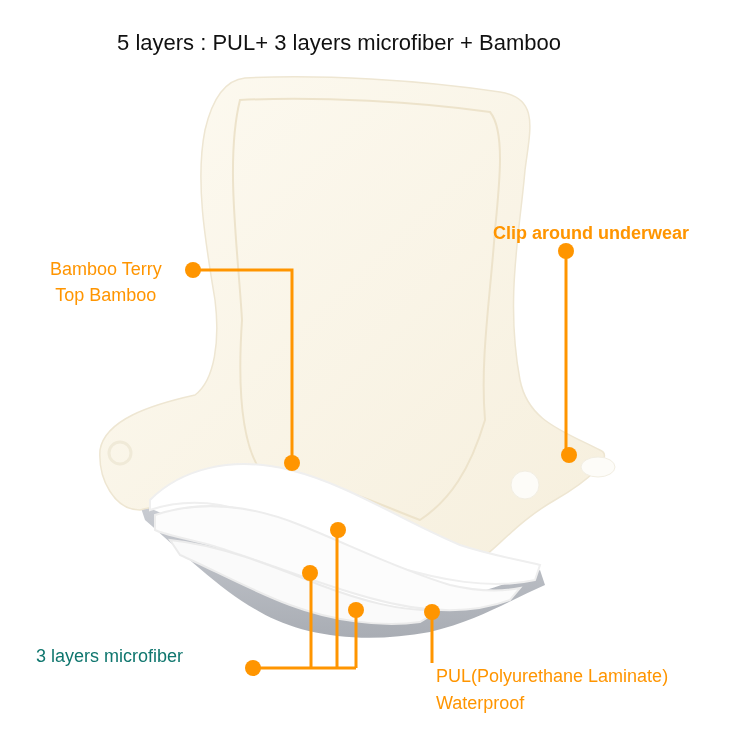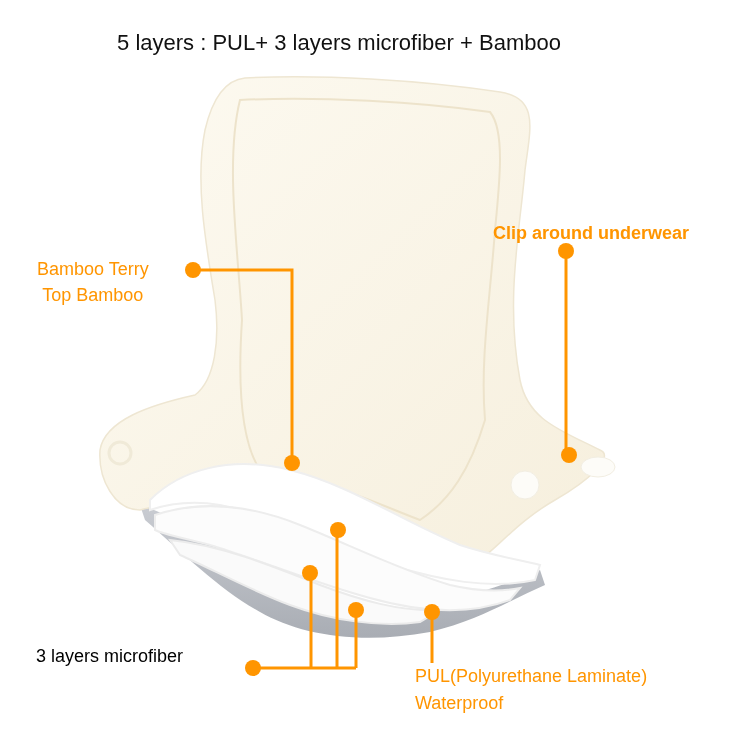--- a/index.html
+++ b/index.html
@@ -5,21 +5,21 @@
     html, body { margin: 0; padding: 0; }
     body { width: 750px; height: 750px; background: #ffffff; position: relative; overflow: hidden; font-family: "Liberation Sans", sans-serif; }
     .title { position: absolute; left: 0; top: 30px; width: 678px; text-align: center; font-size: 22px; color: #111111; }
     .product { position: absolute; left: 0; top: 0; width: 750px; height: 750px; }
     .callouts { position: absolute; left: 0; top: 0; width: 750px; height: 750px; }
     .label { position: absolute; font-size: 18px; line-height: 26px; white-space: nowrap; }
     .label span { display: block; }
     #lbl-bamboo { left: 37px; top: 256px; text-align: center; }
     #lbl-clip { left: 493px; top: 220px; font-weight: bold; }
     #lbl-micro { left: 36px; top: 643px; text-align: center; }
-    #lbl-pul { left: 415px; top: 663px; line-height: 27px; }
+    #lbl-pul { left: 436px; top: 663px; line-height: 27px; }
   </style>
 </head>
 <body>
 
 <div class="title">5 layers : PUL+ 3 layers microfiber + Bamboo</div>
 
 <svg class="product" viewBox="0 0 750 750" xmlns="http://www.w3.org/2000/svg">
   <defs>
     <linearGradient id="creamGrad" x1="0" y1="0" x2="1" y2="1">
       <stop offset="0" stop-color="#FDFAF1"></stop>
@@ -66,29 +66,29 @@
     <circle cx="566" cy="251" r="8"></circle>
     <circle cx="569" cy="455" r="8"></circle>
     <circle cx="338" cy="530" r="8"></circle>
     <circle cx="310" cy="573" r="8"></circle>
     <circle cx="356" cy="610" r="8"></circle>
     <circle cx="253" cy="668" r="8"></circle>
     <circle cx="432" cy="612" r="8"></circle>
   </g>
 </svg>
 
-<div class="label" id="lbl-bamboo" style="color:#FF9500;">
+<div class="label" id="lbl-bamboo" style="color:#FF9500;margin-left:13px;">
   <span>Bamboo Terry</span>
   <span>Top Bamboo</span>
 </div>
 
 <div class="label" id="lbl-clip" style="color:#FF9500;">
   <span>Clip around underwear</span>
 </div>
 
-<div class="label" id="lbl-micro" style="color:#000000;">
+<div class="label" id="lbl-micro" style="color:#0f766e;">
   <span>3 layers microfiber</span>
 </div>
 
 <div class="label" id="lbl-pul" style="color:#FF9500;">
   <span>PUL(Polyurethane Laminate)</span>
   <span>Waterproof</span>
 </div>
 
 </body></html>

